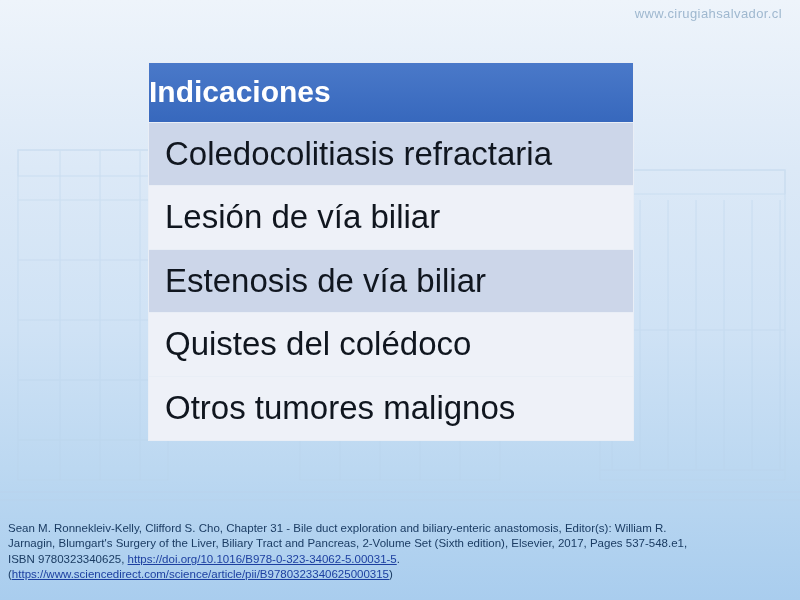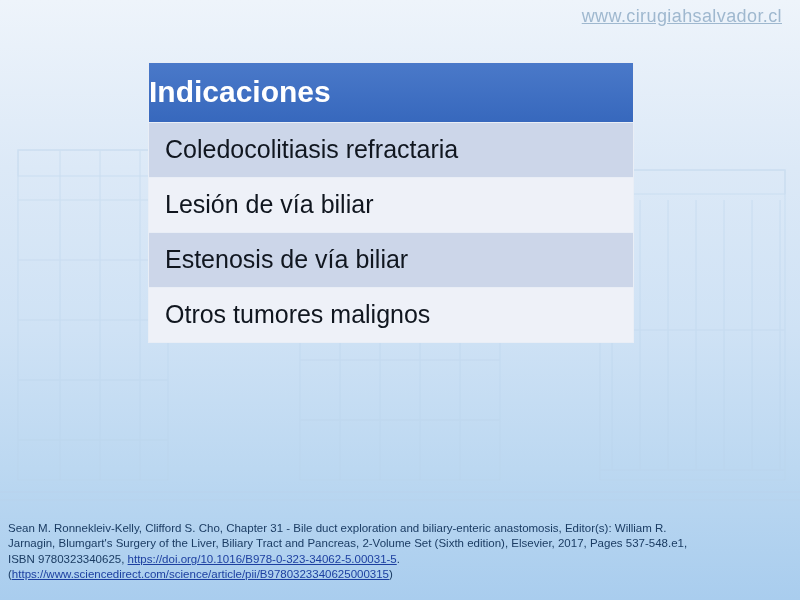--- a/index.html
+++ b/index.html
@@ -31,25 +31,24 @@
     width: 800px;
     height: 600px;
     opacity: 0.5;
     pointer-events: none;
   }
 
   .site-url {
     position: absolute;
     top: 6px;
     right: 18px;
-    font-size: 18px;
+    font-size: 13px;
     color: #9fb8cf;
     letter-spacing: 0.4px;
     font-family: "Liberation Sans", sans-serif;
-    text-decoration: underline;
   }
 
   .table-wrap {
     position: absolute;
     left: 148px;
     top: 62px;
     width: 486px;
   }
 
   .table-header {
@@ -58,21 +57,21 @@
     color: #ffffff;
     font-size: 30px;
     font-weight: bold;
     text-align: left;
     padding: 13px 0 14px 0;
     line-height: 1.05;
     border: 1px solid #e9eef6;
   }
 
   .table-row {
-    font-size: 25px;
+    font-size: 33px;
     color: #10161f;
     padding: 13px 0 14px 16px;
     line-height: 1.08;
     border-left: 1px solid #e9eef6;
     border-right: 1px solid #e9eef6;
     border-bottom: 1px solid #e9eef6;
     white-space: nowrap;
   }
   .table-row.odd {
     background: #ccd6e9;
@@ -146,20 +145,21 @@
     </g>
   </svg>
 
   <div class="site-url">www.cirugiahsalvador.cl</div>
 
   <div class="table-wrap">
     <div class="table-header">Indicaciones</div>
     <div class="table-row odd">Coledocolitiasis refractaria</div>
     <div class="table-row even">Lesión de vía biliar</div>
     <div class="table-row odd">Estenosis de vía biliar</div>
+    <div class="table-row even">Quistes del colédoco</div>
     <div class="table-row even">Otros tumores malignos</div>
   </div>
 
   <div class="citation">
     <div>Sean M. Ronnekleiv-Kelly, Clifford S. Cho, Chapter 31 - Bile duct exploration and biliary-enteric anastomosis, Editor(s): William R.</div>
     <div>Jarnagin, Blumgart's Surgery of the Liver, Biliary Tract and Pancreas, 2-Volume Set (Sixth  edition), Elsevier, 2017, Pages 537-548.e1,</div>
     <div><span>ISBN 9780323340625, </span><span class="link">https://doi.org/10.1016/B978-0-323-34062-5.00031-5</span><span>.</span></div>
     <div><span>(</span><span class="link">https://www.sciencedirect.com/science/article/pii/B9780323340625000315</span><span>)</span></div>
   </div>
 

